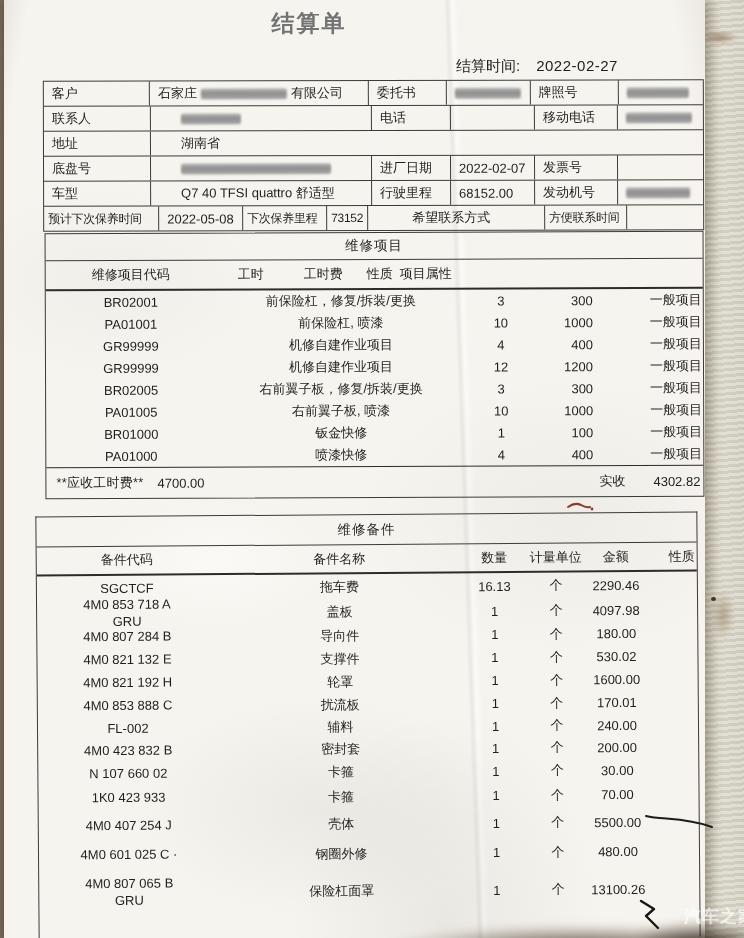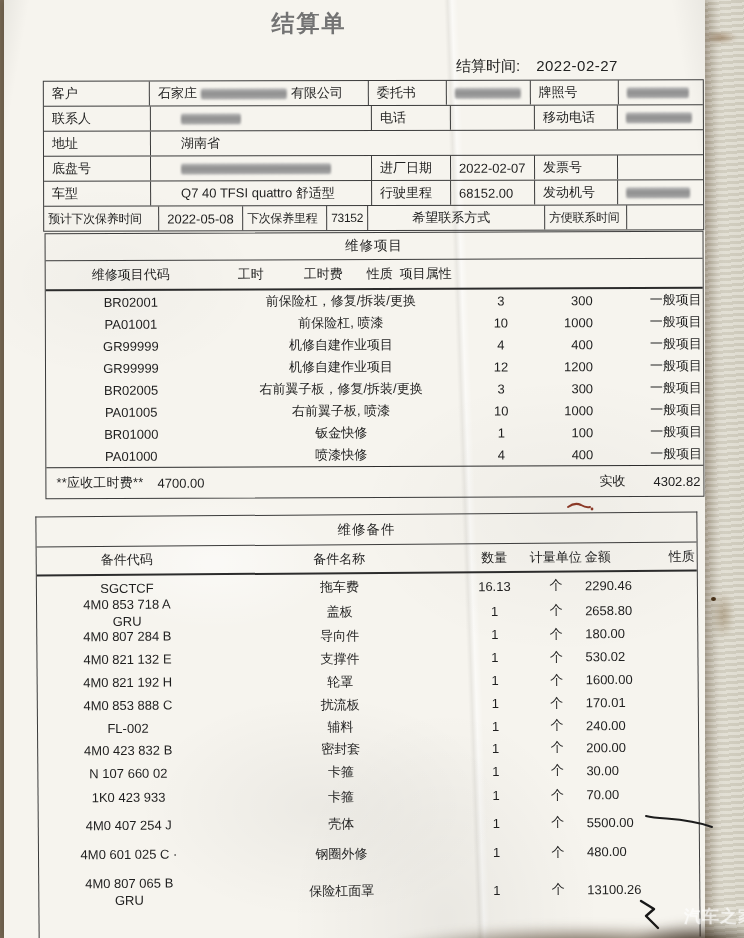--- a/index.html
+++ b/index.html
@@ -82,21 +82,21 @@
   #items-table .t-head{height:28px;}
   #parts-table .t-head{height:27px;}
   .t-row{display:flex;align-items:center;}
   #items-table .t-row{height:22px;}
   .tc{box-sizing:border-box;overflow:hidden;text-align:center;}
   
   .ic0{width:170px;} .ic1{width:250px;} .ic2{width:70px;} .ic3{width:75px;text-align:right;padding-right:18px;}
   .ic4{width:38px;} .ic5{width:54px;}
   
   .pc0{width:180px;white-space:pre-line;line-height:1.3;}
-  .pc1{width:245px;} .pc2{width:65px;} .pc3{width:58px;} .pc4{width:82px;text-align:left;padding-right:20px;} .pc5{width:30px;}
+  .pc1{width:245px;} .pc2{width:65px;} .pc3{width:58px;} .pc4{width:82px;text-align:center;padding-right:20px;} .pc5{width:30px;}
 
   .items-footer{height:30px;border-top:1.6px solid #2c2c2c;display:flex;align-items:center;
     padding:0 3px 0 10px;}
   .items-footer .lbl{letter-spacing:0.2px;}
   .items-footer .tot{margin-left:14px;}
   .items-footer .rgrp{margin-left:auto;display:flex;gap:28px;align-items:center;}
 
   
   .table-edge{position:absolute;left:370px;bottom:-12px;width:390px;height:34px;
     background:radial-gradient(70% 100% at 55% 100%, rgba(62,44,24,0.9), rgba(62,44,24,0) 75%);
@@ -348,21 +348,21 @@
             <div class="tc pc3">个</div>
             <div class="tc pc4">2290.46</div>
             <div class="tc pc5"></div>
           </div>
           <div class="t-row" style="height: 24px;">
             <div class="tc pc0">4M0 853 718 A
 GRU</div>
             <div class="tc pc1">盖板</div>
             <div class="tc pc2">1</div>
             <div class="tc pc3">个</div>
-            <div class="tc pc4">2658.80</div>
+            <div class="tc pc4">4097.98</div>
             <div class="tc pc5"></div>
           </div>
           <div class="t-row" style="height: 23px;">
             <div class="tc pc0">4M0 807 284 B</div>
             <div class="tc pc1">导向件</div>
             <div class="tc pc2">1</div>
             <div class="tc pc3">个</div>
             <div class="tc pc4">180.00</div>
             <div class="tc pc5"></div>
           </div>

